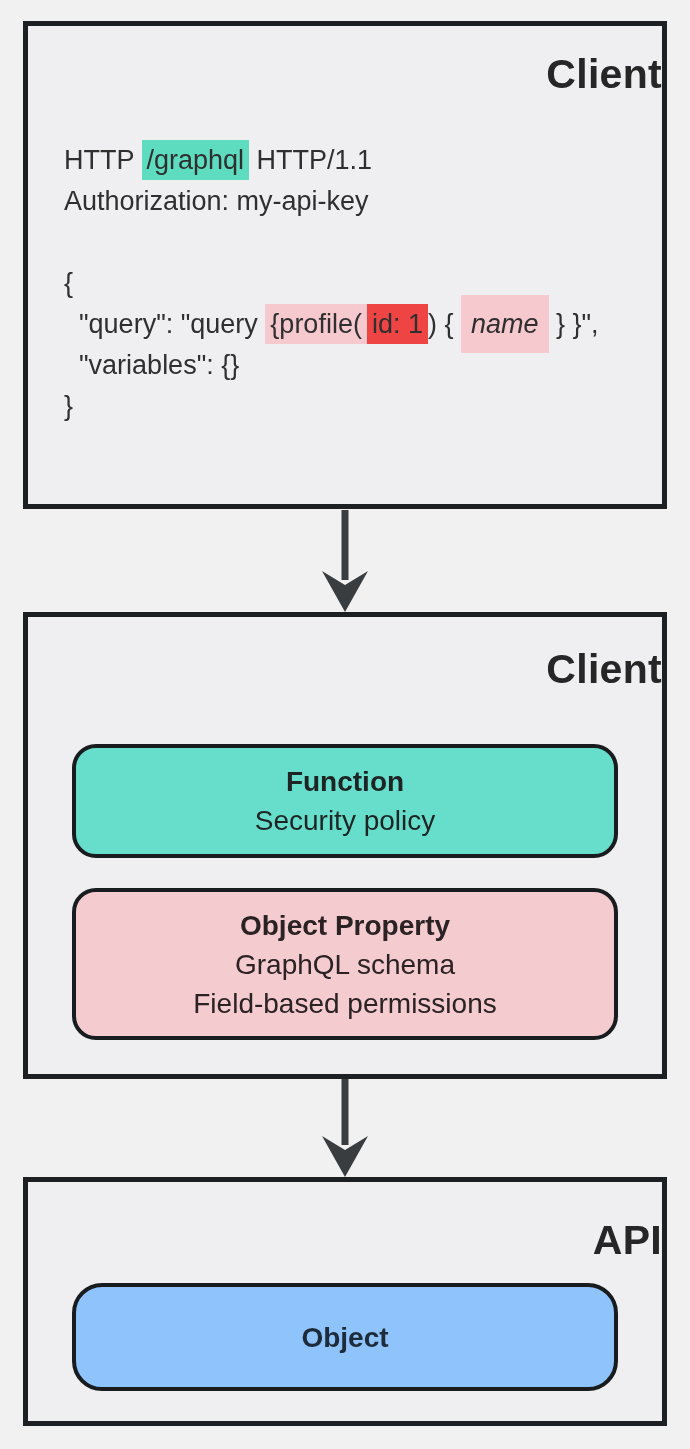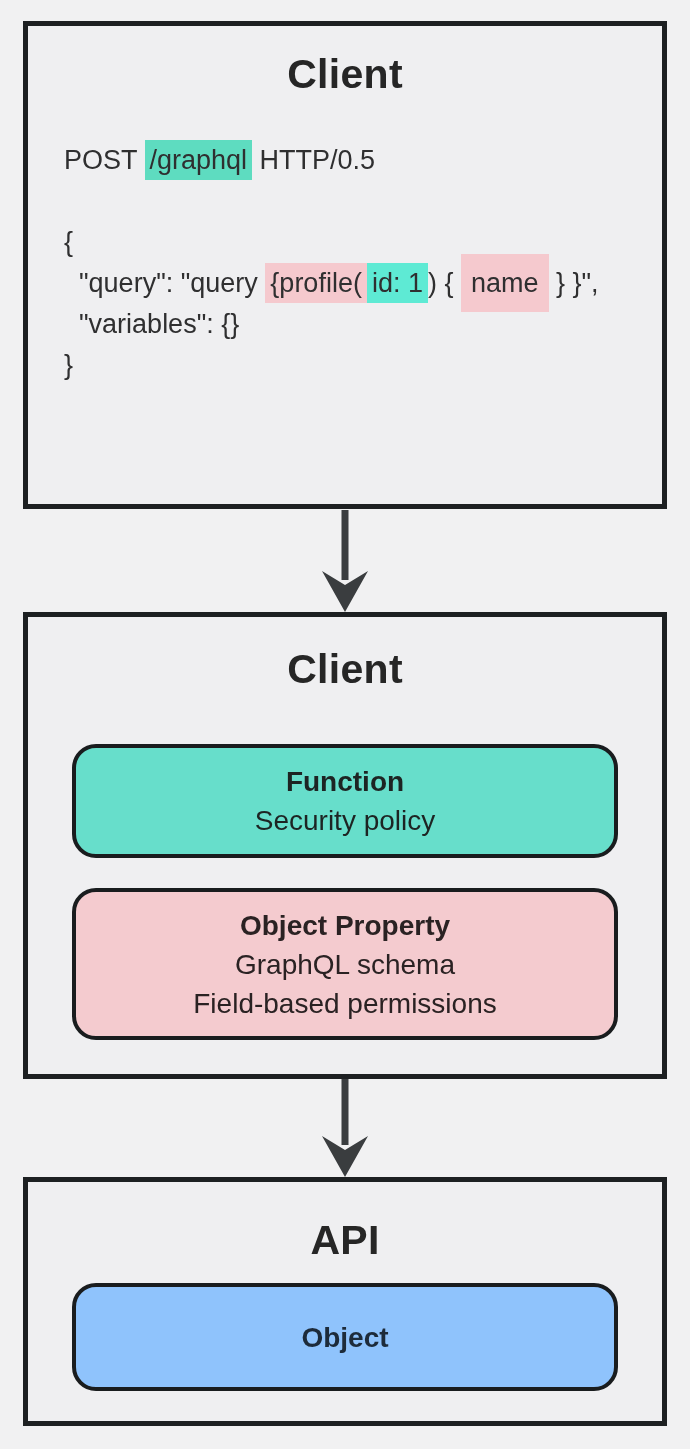--- a/index.html
+++ b/index.html
@@ -23,21 +23,21 @@
     box-sizing: border-box;
     border: 5px solid #1d2022;
     background: #efeff1;
   }
   .box-client  { top: 21px;   height: 488px; }
   .box-gateway { top: 612px;  height: 467px; }
   .box-api     { top: 1177px; height: 249px; }
 
   .box-title {
     margin: 0;
-    text-align: center;
+    text-align: right;
     font-size: 41px;
     font-weight: 700;
     color: #262626;
     letter-spacing: 0.3px;
     line-height: 1.1;
   }
   .box-client  .box-title { margin-top: 26px; }
   .box-gateway .box-title { margin-top: 30px; }
   .box-api     .box-title { margin-top: 36px; }
 
@@ -50,58 +50,59 @@
     color: #2f2f30;
   }
   .line {
     white-space: pre;
     height: 41px;
     line-height: 41px;
   }
   .hl { padding: 5px 5px; }
   .hl-teal  { background: #5edcc0; }
   .hl-pink  { background: #f5c9ce; }
-  .hl-blue  { background: #5eead4; }
-  .hl-name  { padding: 14px 10px; }
+  .hl-blue  { background: #ef4444; }
+  .hl-name  { padding: 14px 10px; font-style: italic; }
 
   
   .card {
     position: absolute;
     left: 72px;
     width: 546px;
     box-sizing: border-box;
     border: 4px solid #191c1e;
     border-radius: 24px;
     display: flex;
     flex-direction: column;
     align-items: center;
     justify-content: center;
     text-align: center;
   }
   .card-teal { top: 744px;  height: 114px; background: #67decb; color: #1d2423; }
   .card-pink { top: 888px;  height: 152px; background: #f4cbcf; color: #2a2223; }
-  .card-blue { top: 1283px; height: 108px; background: #8fc3fc; color: #1d2b3a; }
+  .card-blue { top: 1283px; height: 108px; background: #8fc3fc; color: #1d2b3a; border-radius: 30px; }
   .card-title { font-weight: 700; font-size: 28px; line-height: 39px; }
   .card-line  { font-size: 28px; line-height: 39px; }
 
   
   .arrow { position: absolute; left: 315px; }
   .arrow-1 { top: 509px; }
   .arrow-2 { top: 1078px; }
   .arrow-shape { fill: #3a3d3f; }
 </style>
 </head>
 <body>
 
 <div class="page">
 
   <section class="outer-box box-client">
     <h1 class="box-title">Client</h1>
     <div class="client-text">
-      <div class="line"><span>POST </span><span class="hl hl-teal">/graphql</span><span> HTTP/0.5</span></div>
+      <div class="line"><span>HTTP </span><span class="hl hl-teal">/graphql</span><span> HTTP/1.1</span></div>
+      <div class="line">Authorization: my-api-key</div>
       <div class="line"> </div>
       <div class="line">{</div>
       <div class="line"><span>  "query": "query </span><span class="hl hl-pink">{profile(</span><span class="hl hl-blue">id: 1</span><span>) { </span><span class="hl hl-pink hl-name">name</span><span> } }",</span></div>
       <div class="line">  "variables": {}</div>
       <div class="line">}</div>
     </div>
   </section>
 
   <svg class="arrow arrow-1" width="60" height="104" viewBox="0 0 60 104">
     <rect class="arrow-shape" x="26.5" y="1" width="7" height="70"></rect>

